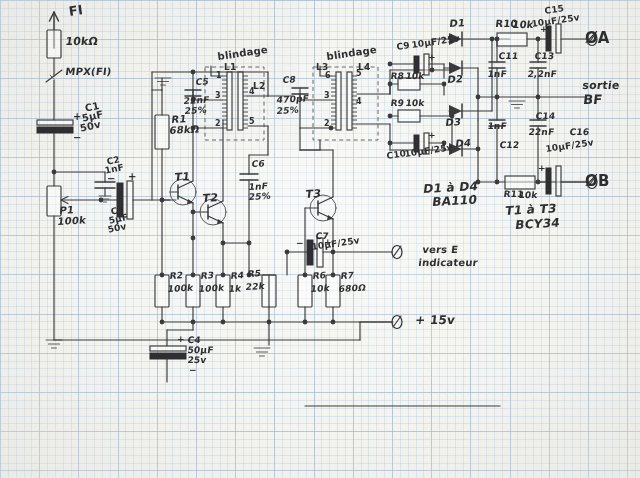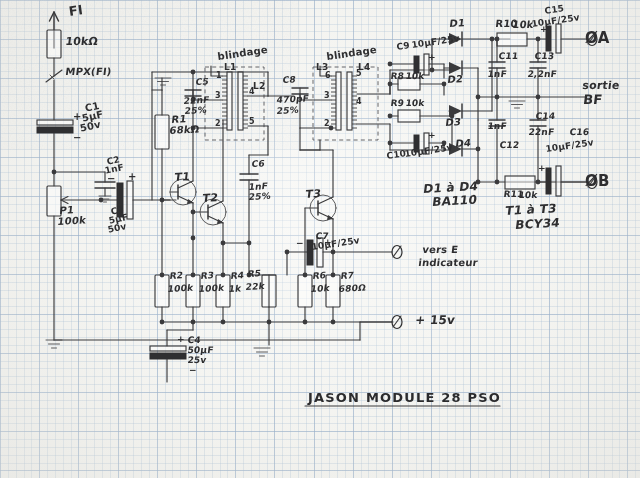--- a/index.html
+++ b/index.html
@@ -566,15 +566,14 @@
 
   <div class="lbl hand s10 sk" style="left:423px; top:245px;">vers E</div>
   <div class="lbl hand s10 sk" style="left:419px; top:258px;">indicateur</div>
   <div class="lbl hand s12 sk" style="left:416px; top:314px;">+ 15v</div>
 
   <div class="lbl hand s12 sk2" style="left:424px; top:183px;">D1 à D4</div>
   <div class="lbl hand s12 sk2" style="left:433px; top:196px;">BA110</div>
   <div class="lbl hand s12 sk2" style="left:506px; top:205px;">T1 à T3</div>
   <div class="lbl hand s12 sk2" style="left:516px; top:219px;">BCY34</div>
 
-  <div class="title hand" style="left:308px; top:390px;">JASON MODULE 28 PSO</div>
 
 </div>
 
 </body></html>

